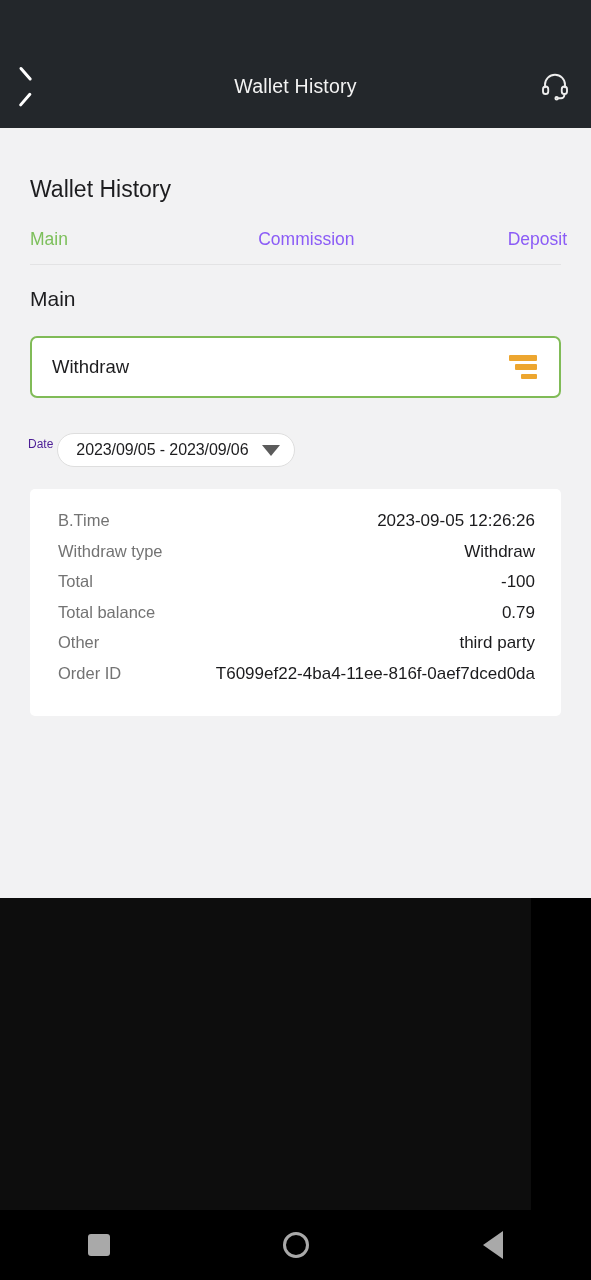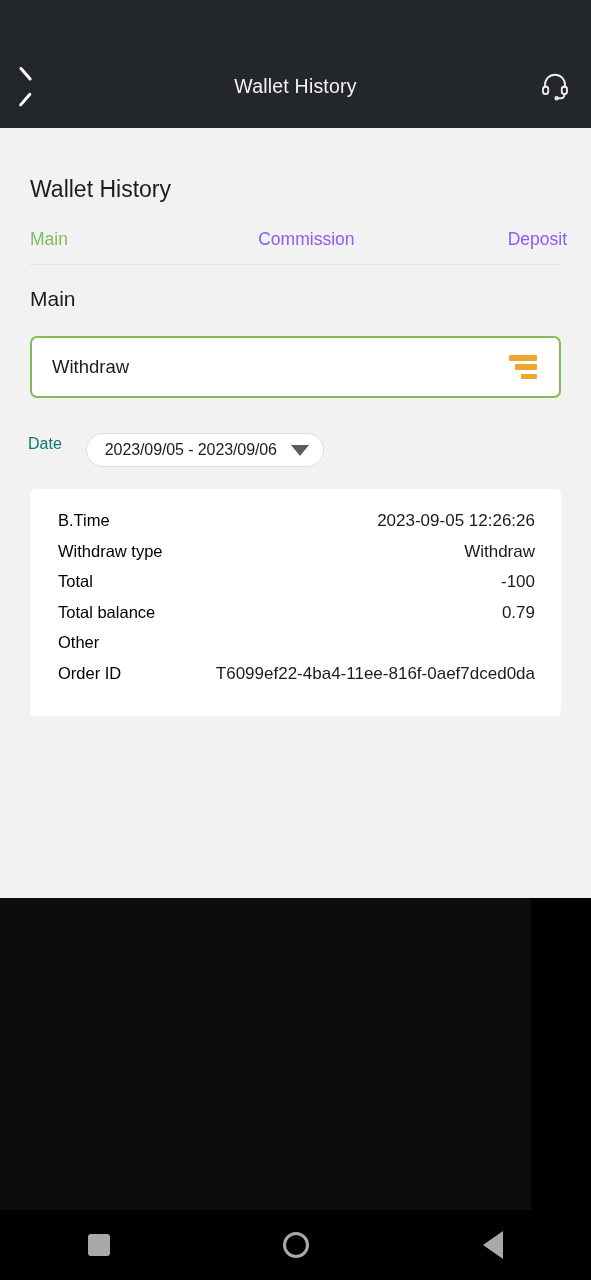--- a/index.html
+++ b/index.html
@@ -158,23 +158,23 @@
   .filter-icon i:nth-child(2) { width: 78%; }
   .filter-icon i:nth-child(3) { width: 56%; }
 
   
   .date-row {
     display: flex;
     align-items: center;
     margin: 22px 0 0 28px;
   }
   .date-label {
-    font-size: 16px;
-    color: #0f766e;
-    margin-right: 24px;
+    font-size: 12px;
+    color: #4c1d95;
+    margin-right: 4px;
   }
   .date-pill {
     display: flex;
     align-items: center;
     height: 34px;
     padding: 0 14px 0 18px;
     background: #ffffff;
     border: 1px solid #dedede;
     border-radius: 18px;
     cursor: pointer;
@@ -200,21 +200,21 @@
     border-radius: 5px;
     padding: 22px 26px 22px 28px;
   }
   .record-row {
     display: flex;
     align-items: baseline;
     height: 30.5px;
   }
   .record-label {
     font-size: 16.5px;
-    color: #000000;
+    color: #737373;
     white-space: nowrap;
   }
   .record-value {
     flex: 1;
     text-align: right;
     font-size: 17px;
     color: #1b1b1d;
     white-space: nowrap;
   }
 
@@ -319,20 +319,21 @@
       <div class="record-row">
         <span class="record-label">Total</span>
         <span class="record-value">-100</span>
       </div>
       <div class="record-row">
         <span class="record-label">Total balance</span>
         <span class="record-value">0.79</span>
       </div>
       <div class="record-row">
         <span class="record-label">Other</span>
+        <span class="record-value">third party</span>
       </div>
       <div class="record-row">
         <span class="record-label">Order ID</span>
         <span class="record-value">T6099ef22-4ba4-11ee-816f-0aef7dced0da</span>
       </div>
     </div>
 
   </div>
 
   <div class="navbar">

